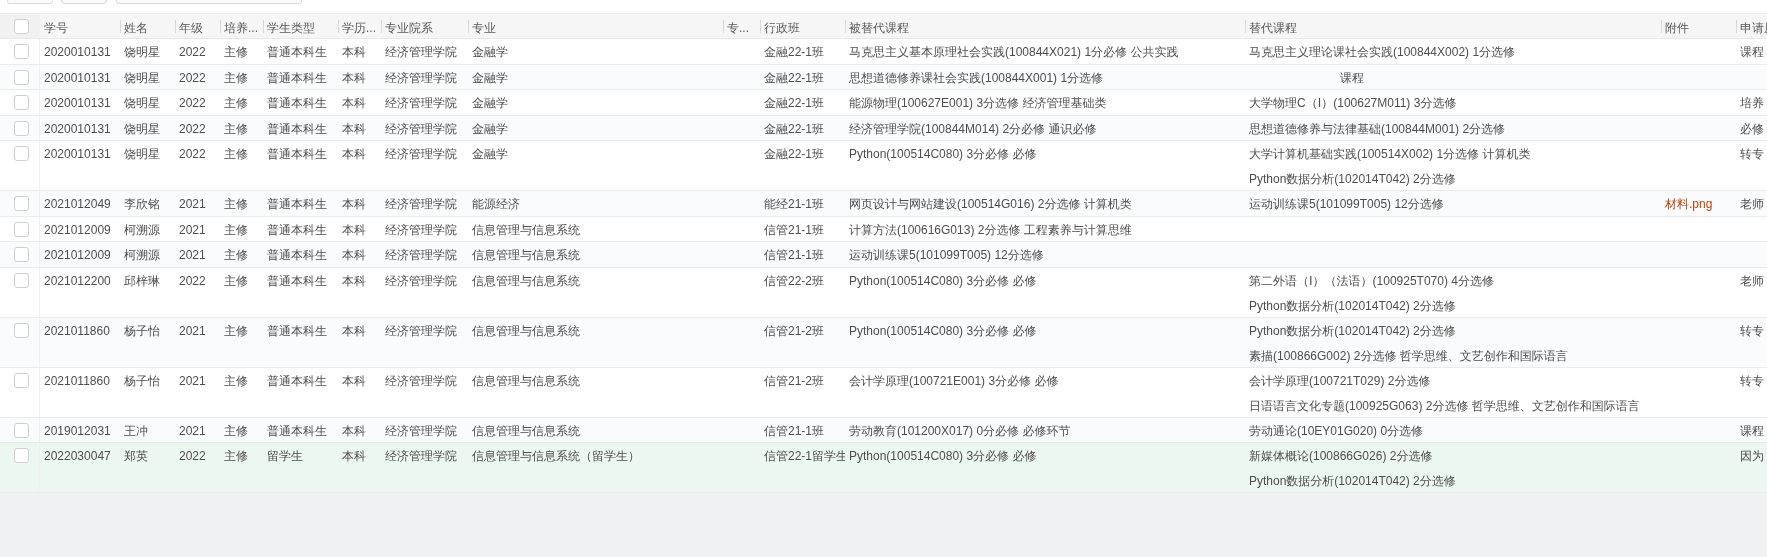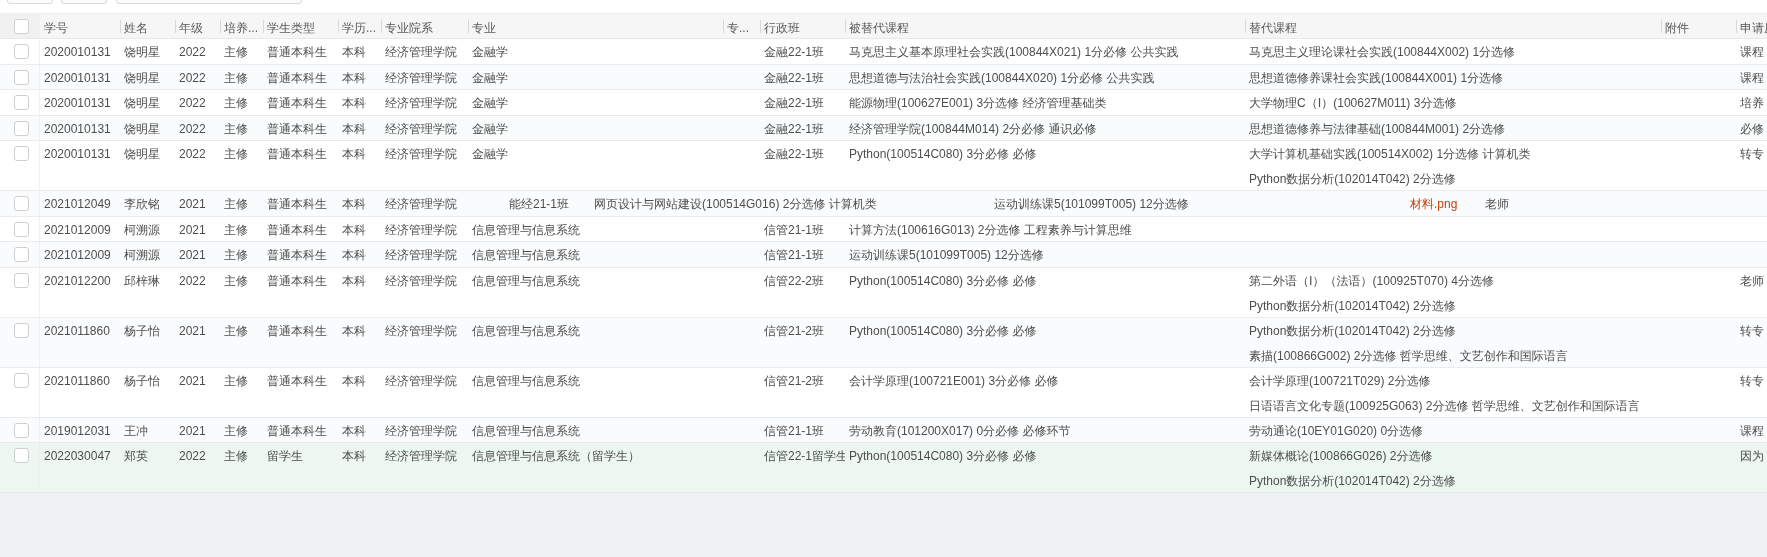--- a/index.html
+++ b/index.html
@@ -86,21 +86,20 @@
   <div class="td" style="width: 80px;">2020010131</div>
           <div class="td" style="width: 55px;">饶明星</div>
           <div class="td" style="width: 45px;">2022</div>
           <div class="td" style="width: 43px;">主修</div>
           <div class="td" style="width: 75px;">普通本科生</div>
           <div class="td" style="width: 43px;">本科</div>
           <div class="td" style="width: 87px;">经济管理学院</div>
           <div class="td" style="width: 255px;">金融学</div>
           <div class="td" style="width: 37px;"></div>
           <div class="td" style="width: 85px;">金融22-1班</div>
-          <div class="td" style="width: 400px;">思想道德与法治社会实践(100844X020) 1分必修 公共实践</div>
           <div class="td" style="width: 416px;">
             <div class="sub-line">思想道德修养课社会实践(100844X001) 1分选修</div>
           </div>
           <div class="td" style="width: 75px;"></div>
           <div class="td" style="width: 31px;">课程</div>
         </div>
         <div class="tr" style="height: 25.5px;">
     <div class="td col-checkbox">
       <span class="checkbox"></span>
     </div>
@@ -168,20 +167,21 @@
     <div class="td col-checkbox">
       <span class="checkbox"></span>
     </div>
   <div class="td" style="width: 80px;">2021012049</div>
           <div class="td" style="width: 55px;">李欣铭</div>
           <div class="td" style="width: 45px;">2021</div>
           <div class="td" style="width: 43px;">主修</div>
           <div class="td" style="width: 75px;">普通本科生</div>
           <div class="td" style="width: 43px;">本科</div>
           <div class="td" style="width: 87px;">经济管理学院</div>
+          <div class="td" style="width: 255px;">能源经济</div>
           <div class="td" style="width: 37px;"></div>
           <div class="td" style="width: 85px;">能经21-1班</div>
           <div class="td" style="width: 400px;">网页设计与网站建设(100514G016) 2分选修 计算机类</div>
           <div class="td" style="width: 416px;">
             <div class="sub-line">运动训练课5(101099T005) 12分选修</div>
           </div>
           <div class="td" style="width: 75px;"><a class="att-link">材料.png</a></div>
           <div class="td" style="width: 31px;">老师</div>
         </div>
         <div class="tr" style="height: 25.5px;">

